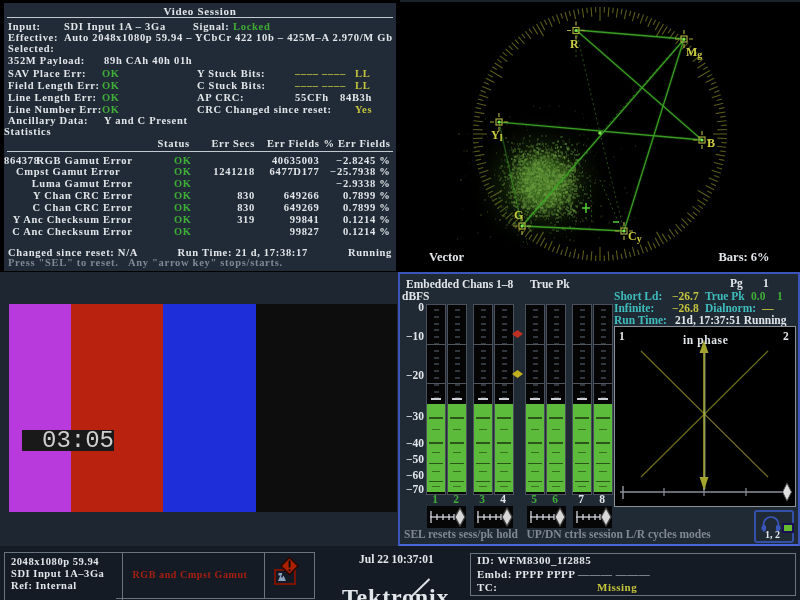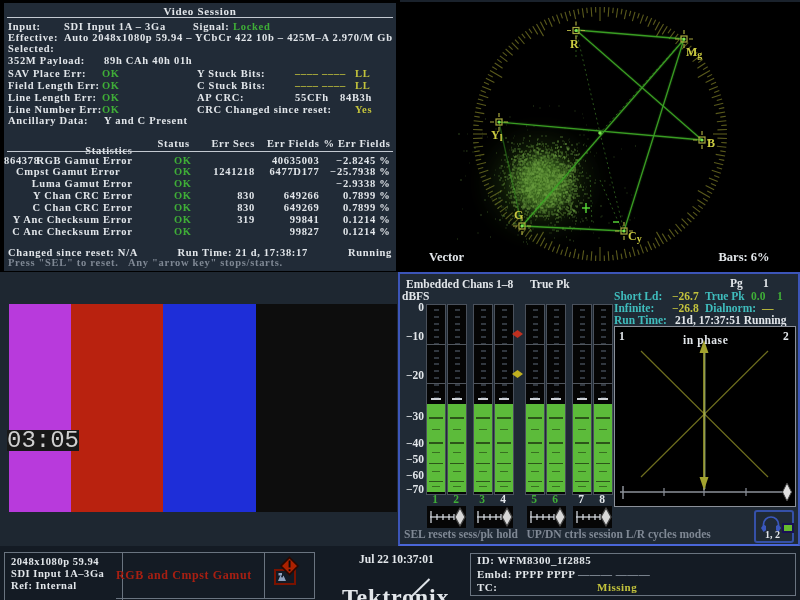--- a/index.html
+++ b/index.html
@@ -46,21 +46,21 @@
   <div class="row g" style="left:98px;top:88.5px">OK</div>
   <div class="row " style="left:193px;top:88.5px">AP CRC:</div>
   <div class="row " style="left:291px;top:88.5px">55CFh</div>
   <div class="row " style="left:336px;top:88.5px">84B3h</div>
   <div class="row " style="left:4px;top:100.5px">Line Number Err:</div>
   <div class="row g" style="left:98px;top:100.5px">OK</div>
   <div class="row " style="left:193px;top:100.5px">CRC Changed since reset:</div>
   <div class="row y" style="left:351px;top:100.5px">Yes</div>
   <div class="row " style="left:4px;top:112px">Ancillary Data:</div>
   <div class="row " style="left:100px;top:112px">Y and C Present</div>
-  <div class="row " style="left:0;top:142px;width:128.5px;text-align:right">Statistics</div>
+  <div class="row " style="left:0;top:123px;width:128.5px;text-align:left">Statistics</div>
   <div class="row " style="left:153.5px;top:135.3px">Status</div>
   <div class="row " style="left:0;top:135.3px;width:251px;text-align:right">Err Secs</div>
   <div class="row " style="left:0;top:135.3px;width:315.5px;text-align:right">Err Fields</div>
   <div class="row " style="left:0;top:135.3px;width:386.5px;text-align:right">% Err Fields</div>
   <div class="row" style="left:3px;top:147.8px;width:386px;border-top:1.3px solid #c3c9d1"></div>
   <div class="row " style="left:0;top:151.8px;width:128.5px;text-align:right">RGB Gamut Error</div>
   <div class="row g" style="left:170px;top:151.8px">OK</div>
   <div class="row " style="left:0;top:151.8px;width:251px;text-align:left">864378</div>
   <div class="row " style="left:0;top:151.8px;width:315.5px;text-align:right">40635003</div>
   <div class="row " style="left:0;top:151.8px;width:386.5px;text-align:right">−2.8245 %</div>
@@ -369,21 +369,21 @@
   <div class="abs w" style="left:29px;top:250px;font-size:12.5px">Vector</div>
   <div class="abs w" style="left:318.5px;top:250px;font-size:12.5px">Bars: 6%</div>
 </div>
 
 <div id="pict">
   <div class="abs" style="left:9px;top:32px;width:388px;height:208px;background:#0d0d0d">
     <div class="abs" style="left:0;top:0;width:62px;height:208px;background:#b83adc"></div>
     <div class="abs" style="left:62px;top:0;width:92px;height:208px;background:#b9220f"></div>
     <div class="abs" style="left:154px;top:0;width:93px;height:208px;background:#1e2ed8"></div>
   </div>
-  <div class="abs" style="left:7px;top:158px;width:72px;height:21px;background:#191919;color:#cfcfcf;font-family:'Liberation Mono',monospace;font-weight:normal;font-size:24px;text-align:right;line-height:22px">03:05</div>
+  <div class="abs" style="left:22px;top:158px;width:92px;height:21px;background:#191919;color:#cfcfcf;font-family:'Liberation Mono',monospace;font-weight:normal;font-size:24px;text-align:right;line-height:22px">03:05</div>
 </div>
 
 <div id="audio">
   <div class="abs w" style="left:6px;top:4px">Embedded Chans 1–8</div>
   <div class="abs w" style="left:130px;top:4px">True Pk</div>
   <div class="abs w" style="left:330px;top:3px">Pg</div>
     <div class="abs w" style="left:363px;top:3px">1</div>
   <div class="abs w" style="left:2px;top:16px">dBFS</div>
   <div class="abs c" style="left:214px;top:16px">Short Ld:</div>
   <div class="abs y" style="left:272px;top:16px">−26.7</div>
@@ -489,21 +489,21 @@
       <path d="M5.5 11.5 L3 15 L5.5 19 L8 17.2 V13 Z" fill="#3a57bd" stroke="none"></path>
       <path d="M20.5 11.5 L23 15 L20.5 19 L18 17.2 V13 Z" fill="#3a57bd" stroke="none"></path>
     </svg>
     <div class="abs" style="left:28px;top:13px;width:8px;height:6px;background:#66bb2e;outline:2px solid #191055"></div>
     <div class="abs w" style="left:9px;top:17px;font-size:10px">1, 2</div>
   </div>
 </div>
 
 <div id="bbar">
   <div class="abs" style="left:4px;top:6px;width:111px;height:45px;border:1px solid #6a7480;color:#e2e6ea;font-size:10.5px;letter-spacing:0.55px;line-height:12.2px;padding:2.5px 0 0 6px">2048x1080p 59.94<br>SDI Input 1A–3Ga<br>Ref: Internal</div>
-  <div class="abs" style="left:116px;top:6px;width:148px;height:45px;border:1px solid #6a7480;border-left:none;color:#a81f12;font-size:12px;letter-spacing:0.6px;line-height:44px">RGB and Cmpst Gamut</div>
+  <div class="abs" style="left:116px;top:6px;width:148px;height:45px;border:1px solid #6a7480;border-left:none;color:#a81f12;font-size:10px;letter-spacing:0.6px;text-align:center;line-height:44px">RGB and Cmpst Gamut</div>
   <div class="abs" style="left:264px;top:6px;width:50px;height:45px;border:1px solid #6a7480;border-left:none"></div>
 
   <svg class="abs" style="left:270px;top:8px" width="34" height="34">
     <rect x="5" y="16" width="20" height="14" fill="#131a24" stroke="#7a1200" stroke-width="2"></rect>
     <path d="M8 27 L10.5 21 L12 24 L13.5 21.5 L16 27 Z" fill="#8fa2bf"></path>
     <rect x="8.5" y="19" width="3.5" height="2.5" fill="#8fa2bf"></rect>
     <polygon points="19.5,3.5 28,12 19.5,20.5 11,12" fill="#ad2100" stroke="#2a0800" stroke-width="1.6"></polygon>
     <rect x="18.6" y="6.5" width="1.9" height="7" fill="#0a0a0a"></rect>
     <rect x="18.6" y="15.2" width="1.9" height="2" fill="#0a0a0a"></rect>
   </svg>

